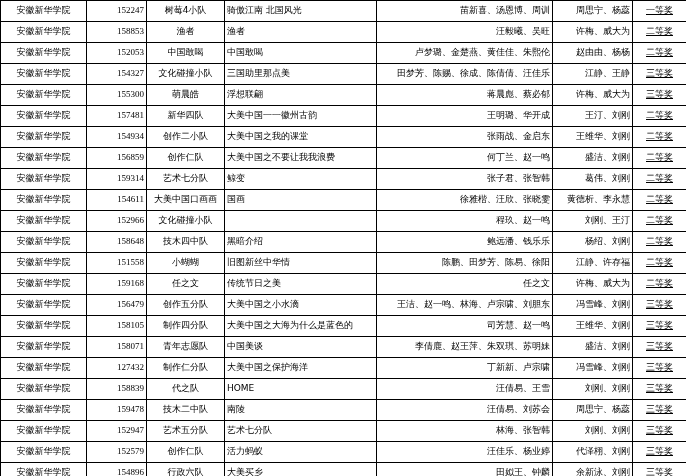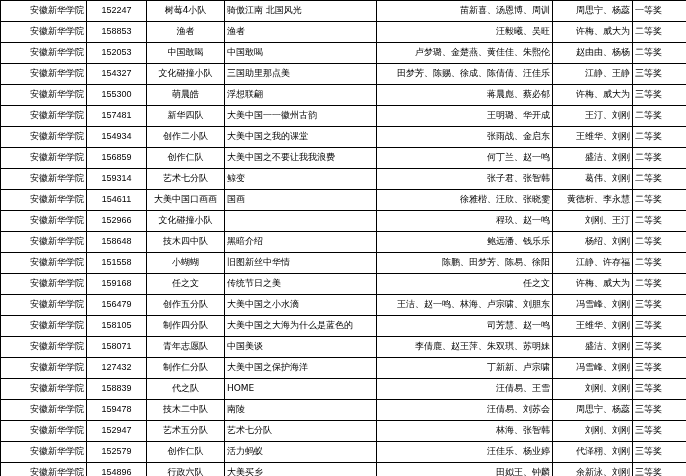--- a/index.html
+++ b/index.html
@@ -37,27 +37,27 @@
   }
   
   col.c0 { width: 86px; }
   col.c1 { width: 60px; }
   col.c2 { width: 78px; }
   col.c3 { width: 152px; }
   col.c4 { width: 176px; }
   col.c5 { width: 80px; }
   col.c6 { width: 54px; }
 
-  td.col-school { text-align: right; }
-  td.col-id     { text-align: center; font-family: Liberation Sans, sans-serif; font-size: 9px; }
+  td.col-school { text-align: center; }
+  td.col-id     { text-align: right; font-family: Liberation Serif, serif; font-size: 9px; }
   td.col-unit   { text-align: center; }
   td.col-title  { text-align: left; margin-top: 8px; }
   td.col-author { text-align: right; }
   td.col-tutor  { text-align: right; }
-  td.col-award  { text-align: left; }
+  td.col-award  { text-align: center; text-decoration: underline; }
 </style>
 </head>
 <body>
 
 <div id="sheet">
   <table class="grid">
     <colgroup>
       <col class="c0">
         <col class="c1">
         <col class="c2">

